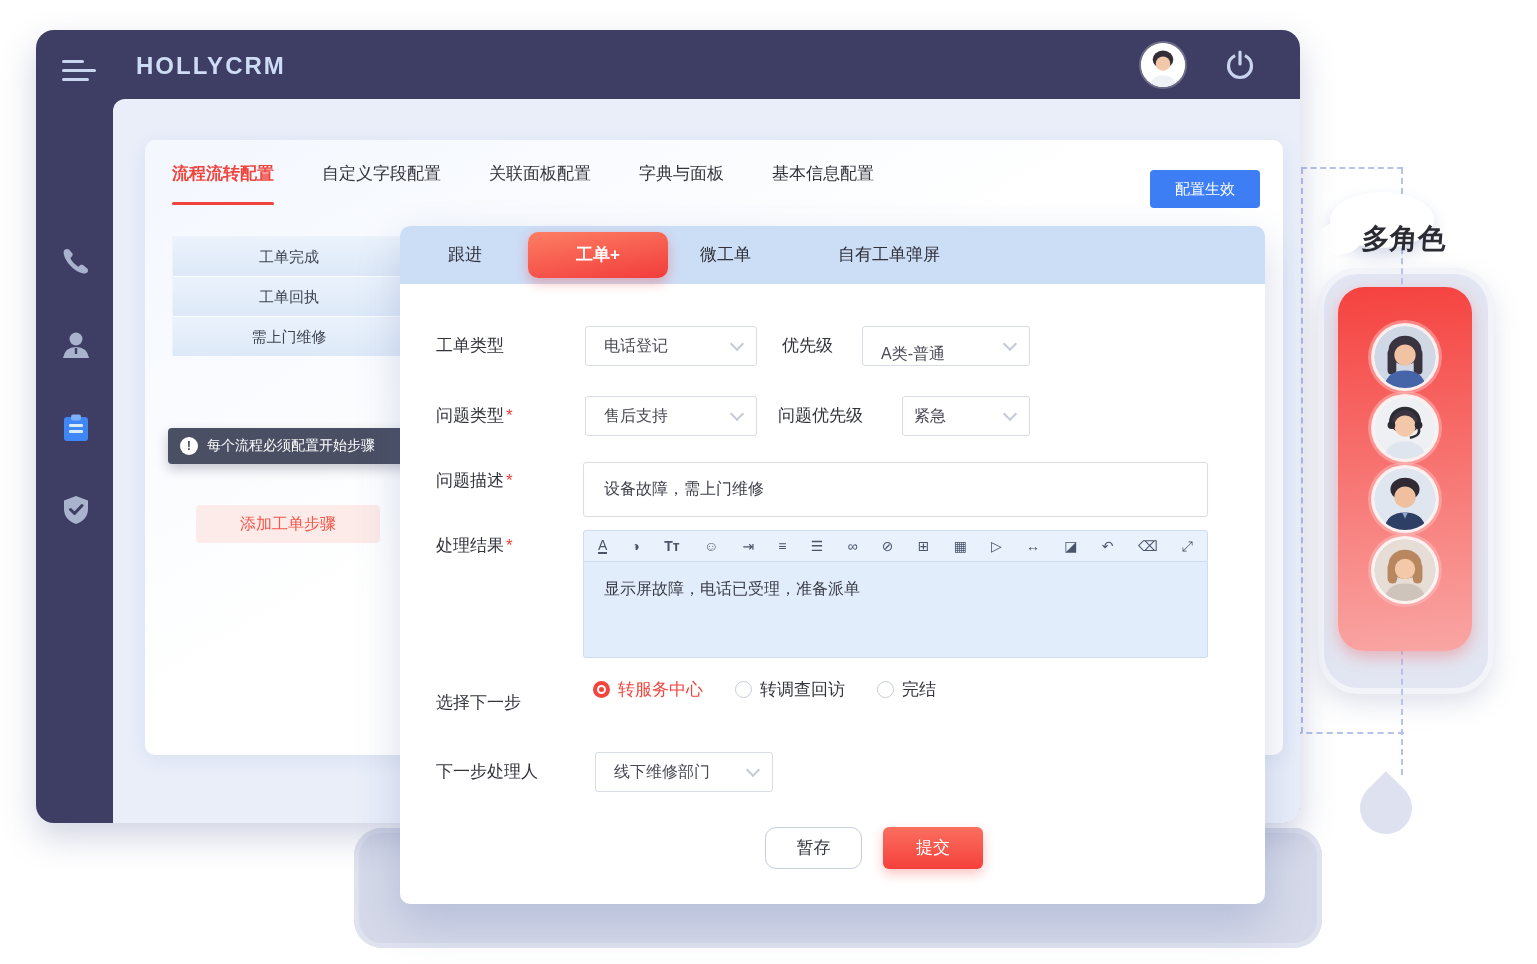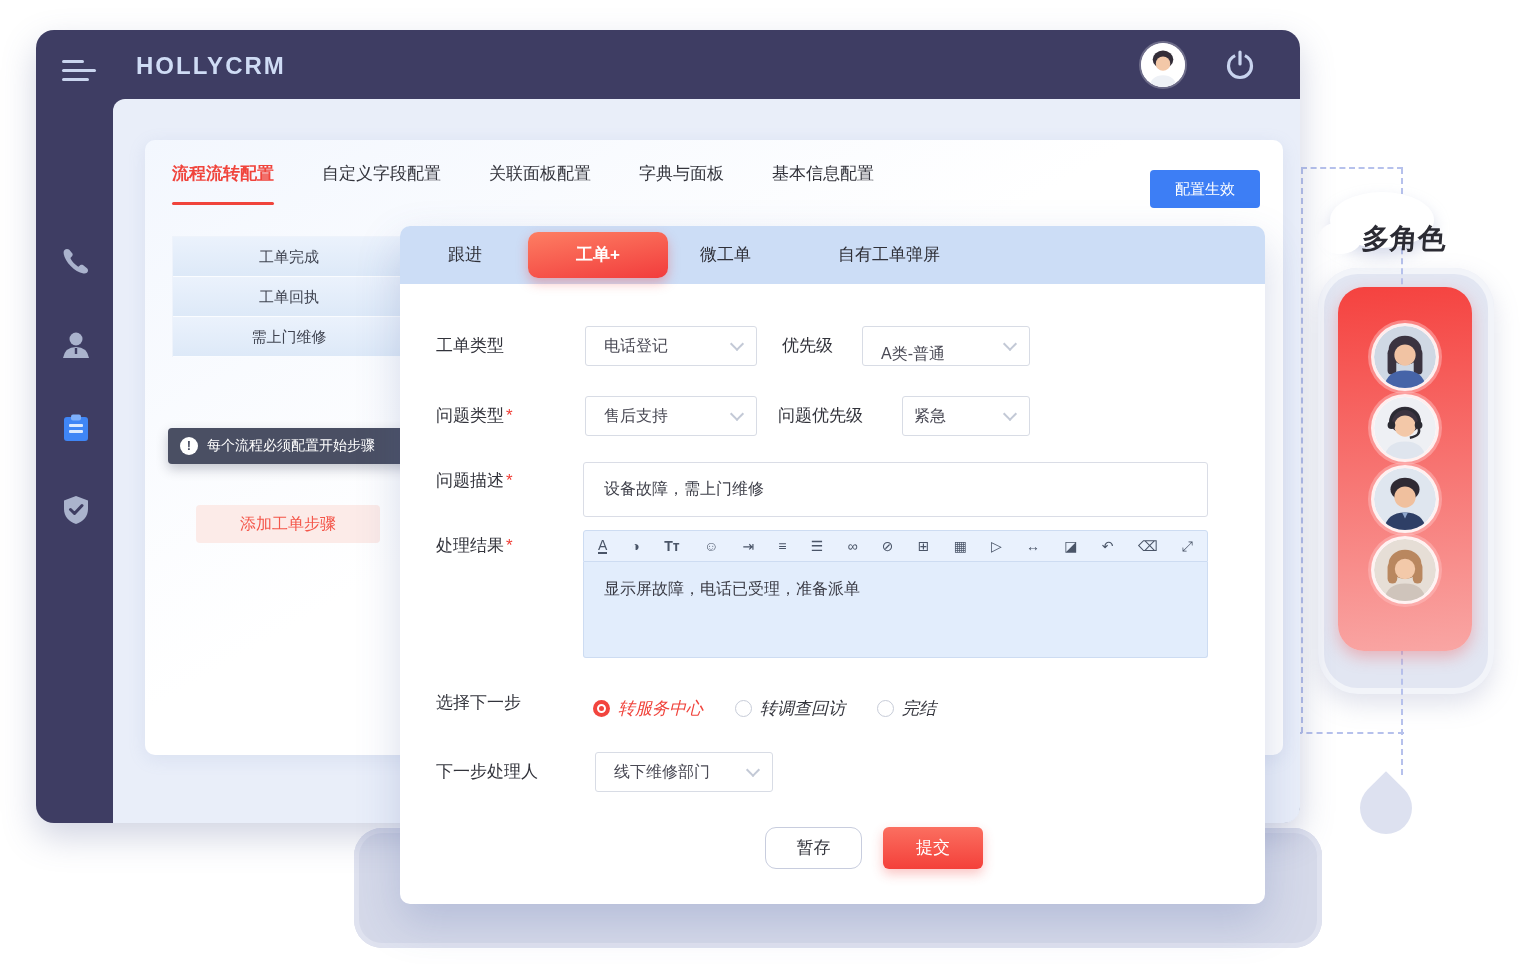--- a/index.html
+++ b/index.html
@@ -298,21 +298,21 @@
         <span>↔</span>
         <span>◪</span>
         <span>↶</span>
         <span>⌫</span>
         <span>⤢</span>
       </div>
       <div class="ed-body">显示屏故障，电话已受理，准备派单</div>
     </div>
 
     <div class="abs lbl" style="left:36px;top:466px;line-height:22px;">选择下一步</div>
-    <div class="abs radios" style="left:193px;top:471px;font-style:italic;">
+    <div class="abs radios" style="left:193px;top:452px;">
       <div class="ropt sel-red">
         <span class="rd on"></span>
         <span>转服务中心</span>
       </div>
       <div class="ropt">
         <span class="rd"></span>
         <span>转调查回访</span>
       </div>
       <div class="ropt">
         <span class="rd"></span>

